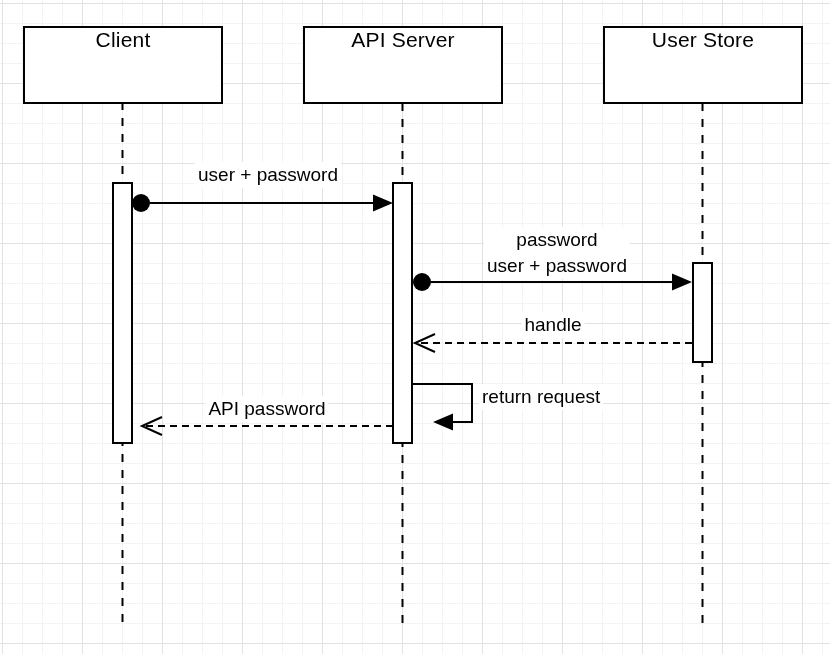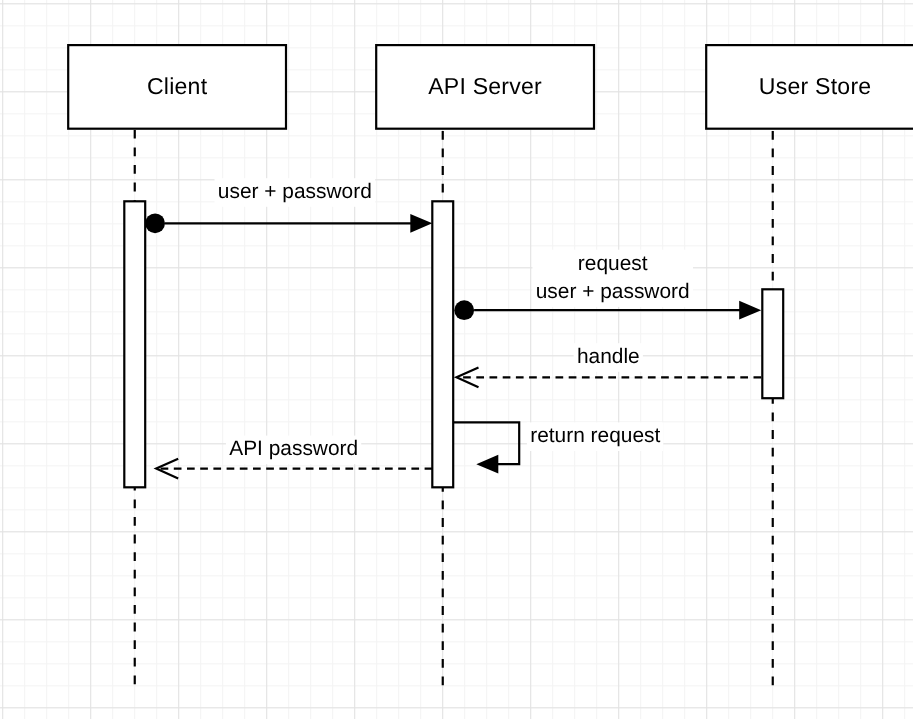--- a/index.html
+++ b/index.html
@@ -19,26 +19,26 @@
     background-image:
       linear-gradient(to right, var(--grid-major) 1px, transparent 1px),
       linear-gradient(to bottom, var(--grid-major) 1px, transparent 1px),
       linear-gradient(to right, var(--grid-minor) 1px, transparent 1px),
       linear-gradient(to bottom, var(--grid-minor) 1px, transparent 1px);
     background-size:80px 80px, 80px 80px, 20px 20px, 20px 20px;
     background-position:2px 0, 0 3px, 2px 0, 0 3px;
   }
   #diagram-svg{position:absolute;left:0;top:0;}
   .actor{
-    position:absolute; top:40px; width:200px; height:78px;
+    position:absolute; top:26px; width:200px; height:78px;
     box-sizing:border-box;
     background:var(--canvas-bg);
     border:2px solid var(--stroke);
-    display:flex; align-items:center; justify-content:center;
-    font-size:21px; letter-spacing:0.2px;margin-left:38px;
+    display:flex; align-items:flex-start; justify-content:center;
+    font-size:21px; letter-spacing:0.2px;
   }
   .msg-label{
     position:absolute;
     transform:translate(-50%,-50%);
     background:var(--canvas-bg);
     text-align:center;
     font-size:19px; line-height:26px;
     padding:0 3px;
     white-space:nowrap;
   }
@@ -104,21 +104,21 @@
   </div>
   <div class="actor" style="left:603px">
     <span>User Store</span>
   </div>
 
   <div class="msg-label" style="left:268px; top:175px">
     <div>user + password</div>
   </div>
 
   <div class="msg-label" style="left:557px; top:253px">
-    <div>request</div>
+    <div>password</div>
     <div>user + password</div>
   </div>
 
   <div class="msg-label" style="left:553px; top:325px">
     <div>handle</div>
   </div>
 
   <div class="msg-label left-anchored" style="left:479px; top:397px">
     <div>return request</div>
   </div>

